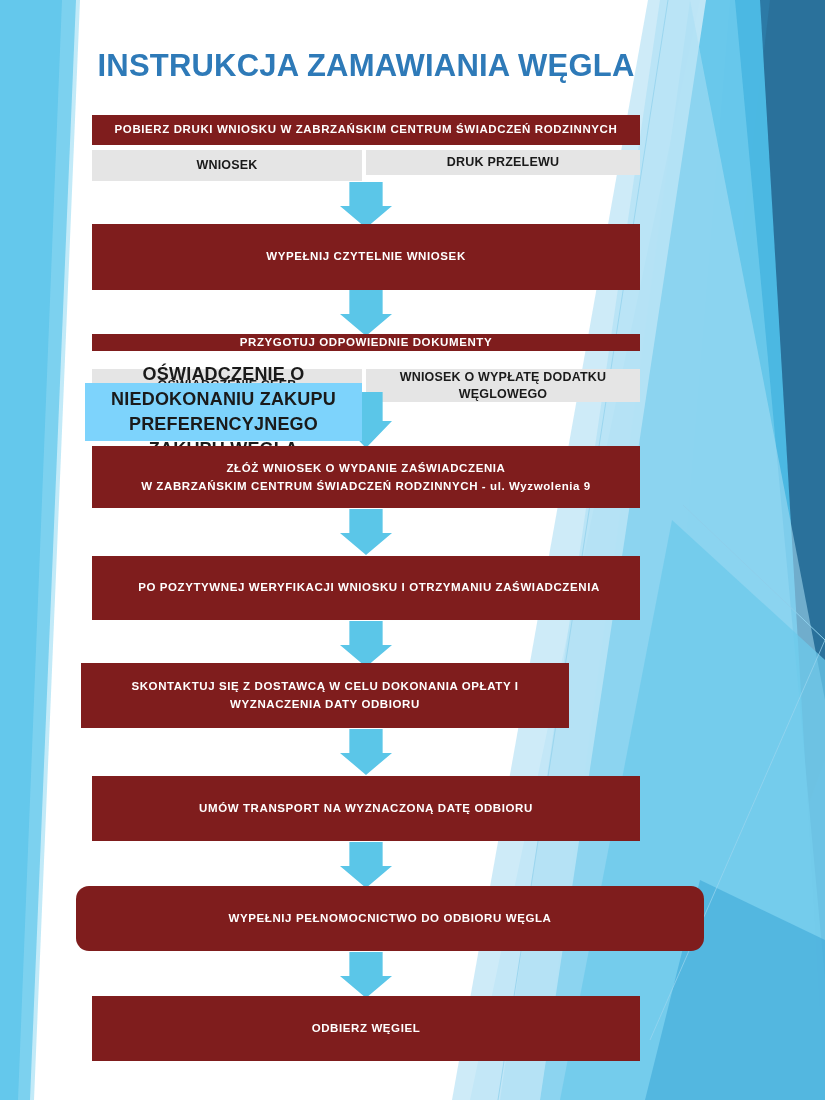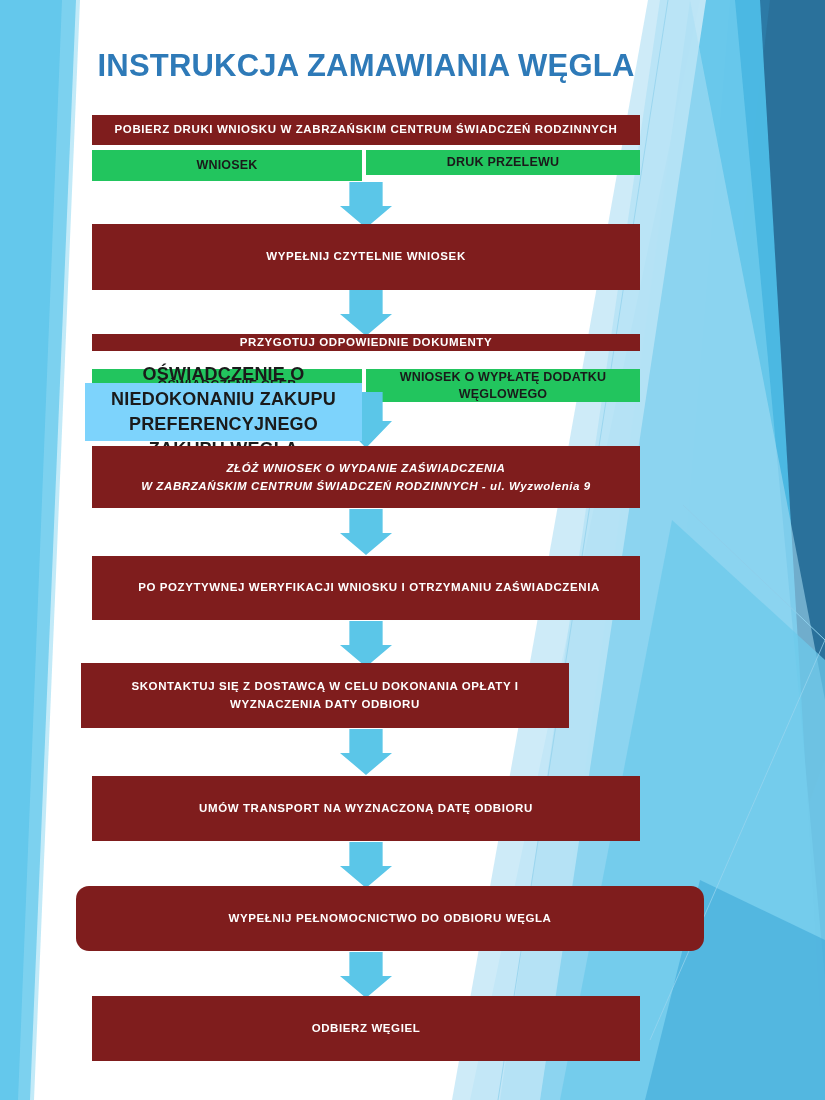--- a/index.html
+++ b/index.html
@@ -35,21 +35,21 @@
     text-align:center;
     font-size:11.5px;font-weight:bold;letter-spacing:.6px;
     line-height:1.55;
     box-sizing:border-box;
     padding:0 10px;
   }
   .box.header{font-size:11.5px;}
 
   .sub{
     position:absolute;
-    background:#22c55e;
+    background:#e5e5e5;
     color:#1a1a1a;
     display:flex;align-items:center;justify-content:center;
     text-align:center;
     font-size:12.5px;font-weight:bold;letter-spacing:.2px;
     line-height:1.35;
     box-sizing:border-box;
     padding:0 8px;
   }
   .sub.wide{background:#7dd3fc;font-size:18px;line-height:1.4;}
 
@@ -101,21 +101,21 @@
     <div class="arrow" style="left:340px;top:290px;"></div>
 
     <div class="box header" style="left:92px;top:334px;width:548px;height:17px;">PRZYGOTUJ  ODPOWIEDNIE DOKUMENTY</div>
     <div class="sub" style="left:92px;top:369px;width:270px;height:33px;">OŚWIADCZENIE CEEB</div>
     <div class="sub" style="left:366px;top:369px;width:274px;height:33px;">WNIOSEK O WYPŁATĘ  DODATKU WĘGLOWEGO</div>
 
     <div class="arrow" style="left:340px;top:392px;height:56px;"></div>
 
     <div class="sub wide" style="left:85px;top:383px;width:277px;height:58px;">OŚWIADCZENIE O NIEDOKONANIU ZAKUPU PREFERENCYJNEGO  ZAKUPU WĘGLA</div>
 
-    <div class="box" style="left:92px;top:446px;width:548px;height:62px;flex-direction:column;line-height:1.6;font-style:italic;">
+    <div class="box" style="left:92px;top:446px;width:548px;height:62px;flex-direction:column;line-height:1.6;">
       <span>ZŁÓŻ WNIOSEK O WYDANIE ZAŚWIADCZENIA</span>
       <span>W ZABRZAŃSKIM CENTRUM  ŚWIADCZEŃ RODZINNYCH -  ul.  Wyzwolenia 9</span>
     </div>
 
     <div class="arrow" style="left:340px;top:509px;"></div>
 
     <div class="box" style="left:92px;top:556px;width:548px;height:64px;padding-left:16px;">PO  POZYTYWNEJ  WERYFIKACJI WNIOSKU   I OTRZYMANIU ZAŚWIADCZENIA</div>
 
     <div class="arrow" style="left:340px;top:621px;"></div>
 

